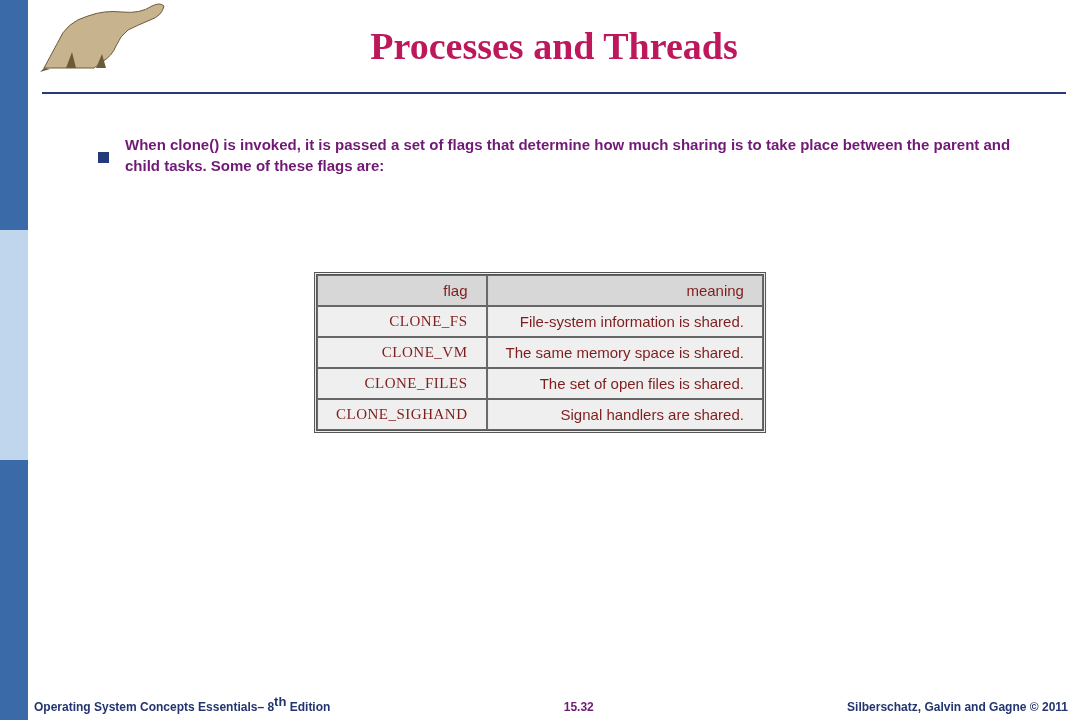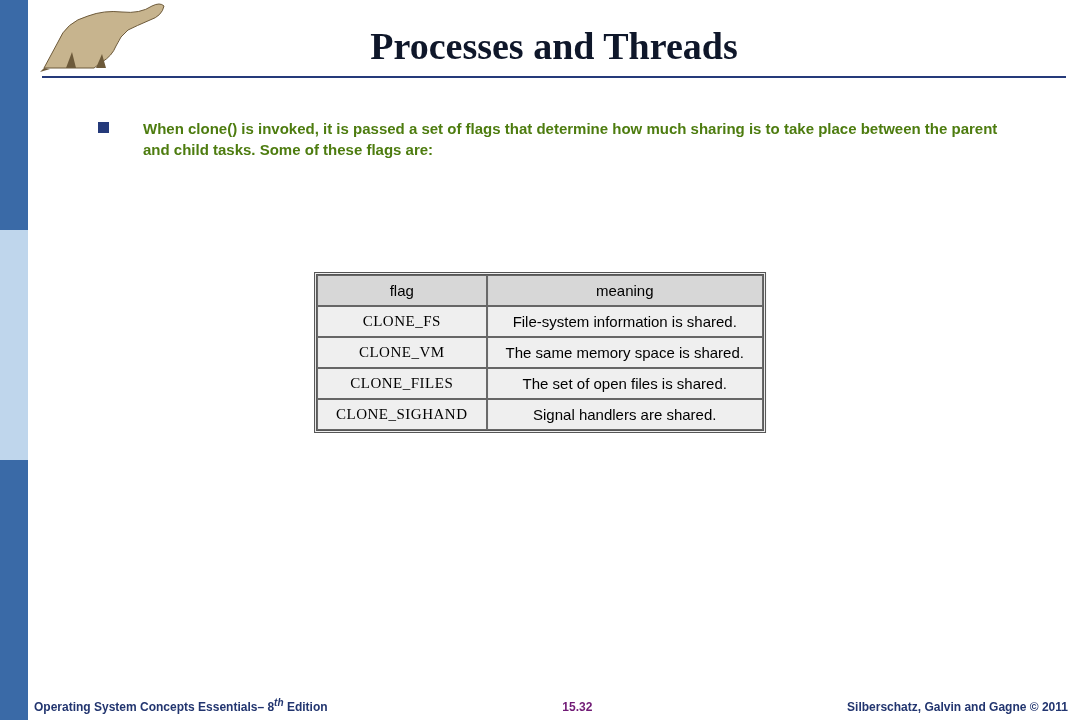--- a/index.html
+++ b/index.html
@@ -43,38 +43,38 @@
   .content {
     position: absolute;
     left: 28px;
     top: 0;
     right: 0;
     padding: 0 14px;
   }
   .title {
     font-family: "Times New Roman", Times, serif;
     font-size: 38px;
-    color: #0f172a;
+    color: #be185d;
     text-align: center;
     padding-top: 24px;
-    padding-bottom: 8px;
+    padding-bottom: 24px;
   }
   .rule {
     border: none;
     border-top: 2px solid #253a7a;
     margin: 0 0 40px 0;
   }
   .bullet-row {
     display: flex;
-    align-items: flex-start;
-    gap: 34px;
+    align-items: center;
+    gap: 16px;
     padding: 0 40px 0 56px;
     font-size: 15px;
     font-weight: bold;
-    color: #4d7c0f;
+    color: #701a75;
     line-height: 1.4;
   }
   .bullet-sq {
     width: 11px;
     height: 11px;
     background: #253a7a;
     flex: 0 0 auto;
     margin-top: 4px;
   }
   .table-wrap {
@@ -87,22 +87,22 @@
     border-collapse: separate;
     border-spacing: 0;
     border: 3px double #555;
     background: #efefef;
   }
   table.flags th, table.flags td {
     border: 1px solid #666;
     padding: 6px 18px;
     font-family: Arial, Helvetica, sans-serif;
     font-size: 15px;
-    text-align: center;
-    color: #000000;
+    text-align: right;
+    color: #7f1d1d;
   }
   table.flags th {
     background: #d7d7d7;
     font-weight: normal;
   }
   table.flags td.flagname {
     font-family: Liberation Serif, serif;
     letter-spacing: 0.5px;
   }
   .footer {
@@ -111,21 +111,21 @@
     right: 6px;
     bottom: 6px;
     display: flex;
     justify-content: space-between;
     align-items: flex-end;
     font-size: 12px;
     font-weight: bold;
     color: #22356f;
     padding: 0 6px;
   }
-  .footer .left sup { font-size: 10px; font-style: italic; }
+  .footer .left sup { font-size: 13px; }
   .footer .mid { color: #701a75; }
   .footer .right { color: #22356f; margin-left: 20px; }
 </style>
 </head>
 <body>
 
 <div class="sidebar">
   <div class="sb-top"></div>
   <div class="sb-mid"></div>
   <div class="sb-bot"></div>

